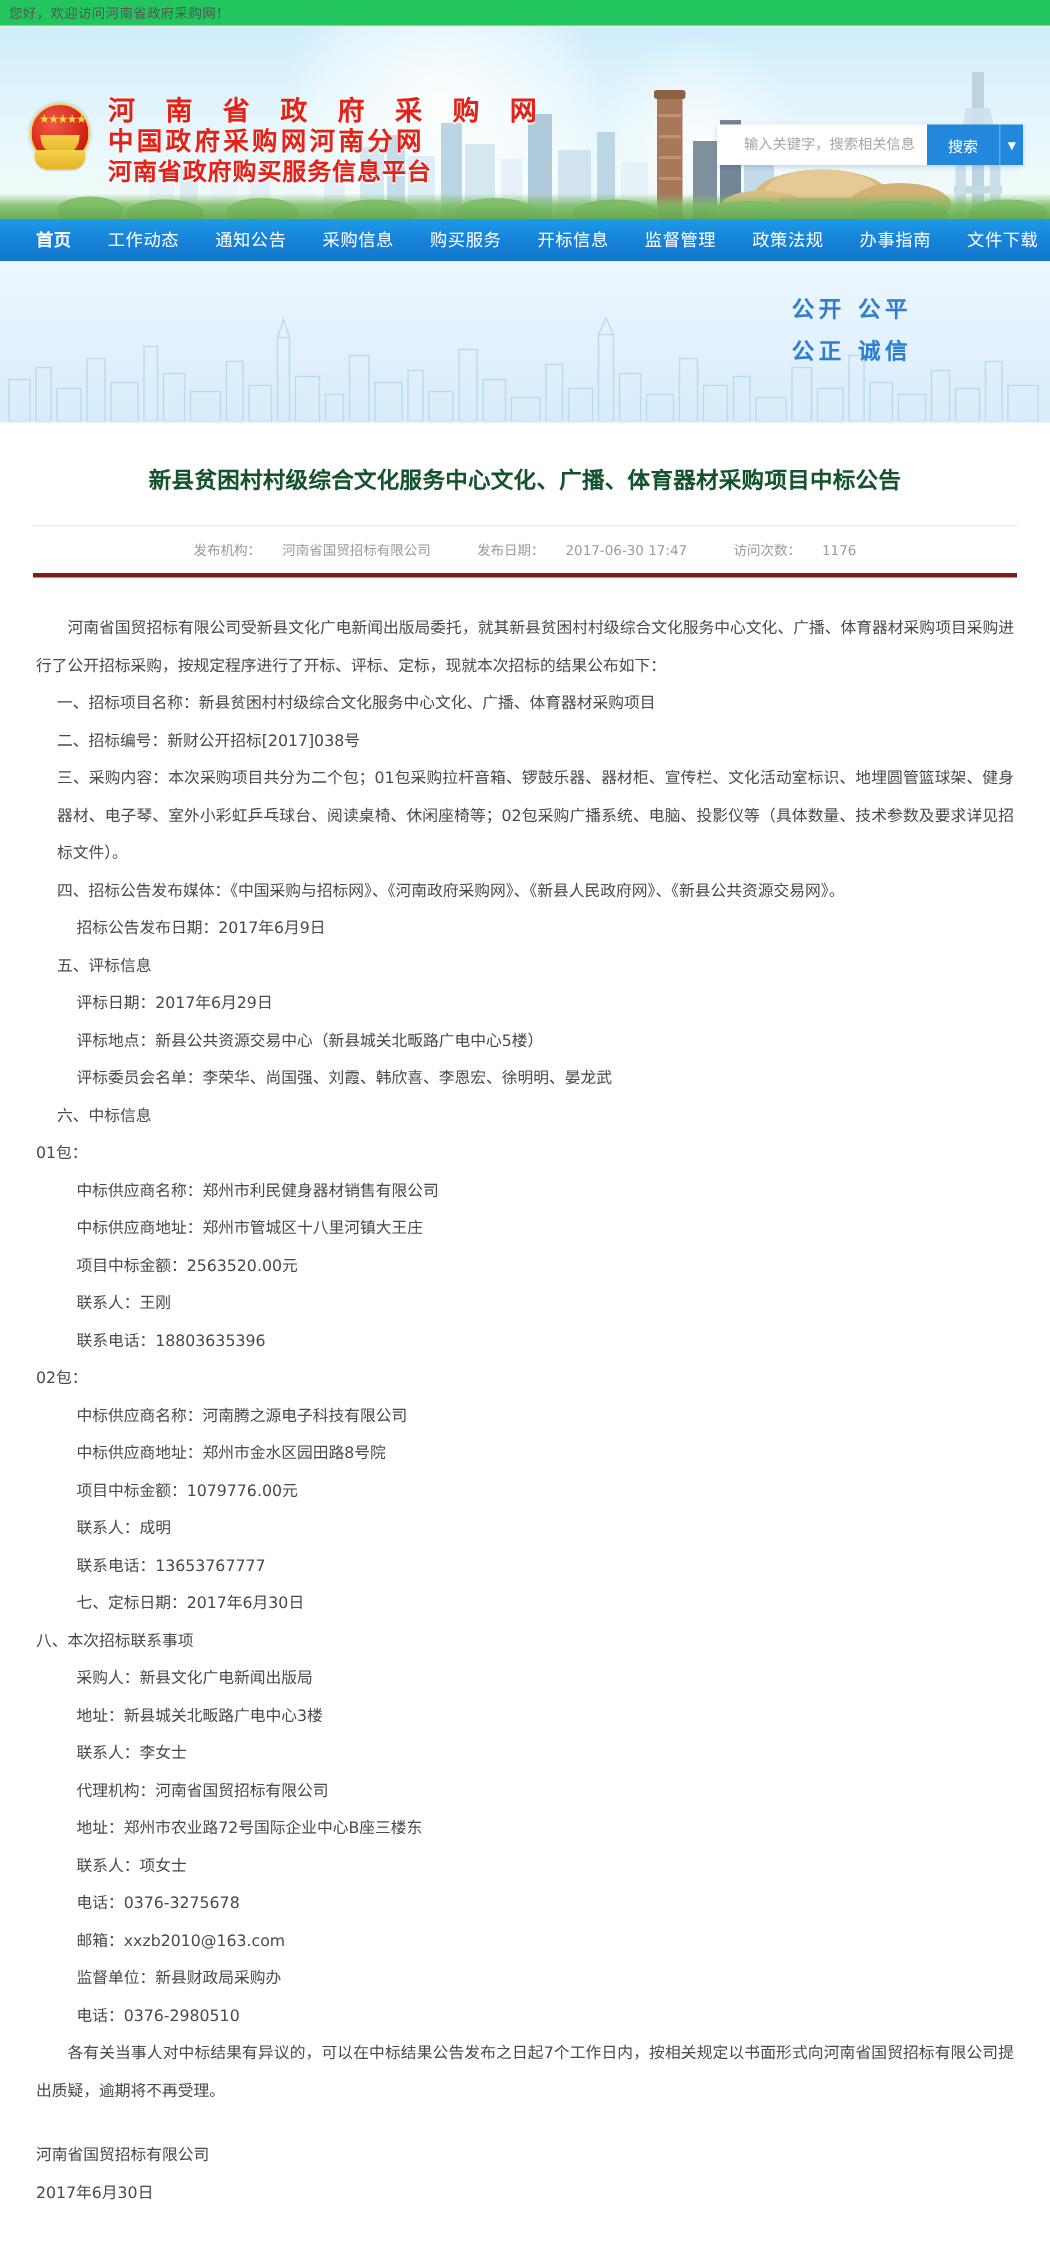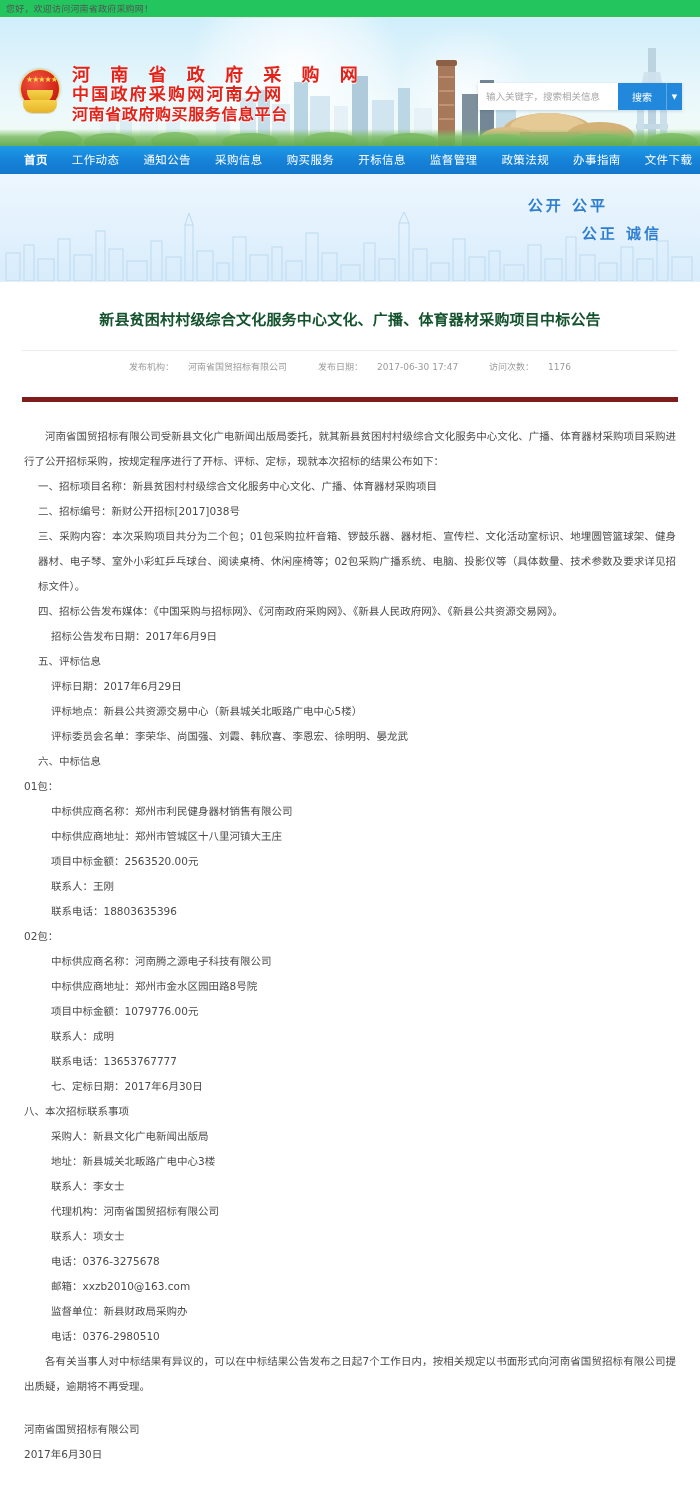--- a/index.html
+++ b/index.html
@@ -88,20 +88,21 @@
     position: absolute; right: 18px; top: 65px;
     display: flex; align-items: stretch;
     height: 27px;
     box-shadow: 0 1px 3px rgba(0,60,110,.18);
   }
   .searchwrap input {
     width: 140px; height: 27px; border: none; outline: none;
     background: #fff;
     padding: 0 8px; font-size: 9.5px; color: #333;
     font-family: "DejaVu Sans", "Liberation Sans", sans-serif;
+    text-align: right;
   }
   .searchwrap input::placeholder { color: #a8a8a8; }
   .searchbtn {
     width: 48px; background: #2288dc; color: #fff;
     font-size: 10px; display: flex; align-items: center; justify-content: center;
     cursor: pointer; border: none;
     font-family: "DejaVu Sans", "Liberation Sans", sans-serif;
   }
   .searchcaret {
     width: 16px; background: #2288dc; color: #fff;
@@ -126,35 +127,35 @@
   
   .subbanner {
     position: relative; height: 108px; overflow: hidden;
     background: linear-gradient(to bottom, #ecf6fe 0%, #e2f1fd 55%, #d8ecfb 100%);
     border-bottom: 1px solid #e3eef7;
   }
   .subbanner .sky2 { position: absolute; left: 0; bottom: 0; width: 700px; height: 78px; }
   .slogan {
     position: absolute; right: 38px; top: 18px;
     color: #2f7fd0; font-weight: 700; font-size: 15px;
-    text-align: right; line-height: 28px; letter-spacing: 3px;
+    line-height: 28px; letter-spacing: 3px;
   }
   .slogan .r2 { padding-right: 0; }
   .slogan .pad { padding-right: 54px; }
 
   
   .page { width: 700px; background: #fff; padding: 0 0 0 0; }
   .article { padding: 26px 22px 10px 22px; }
   .arttitle {
     text-align: center; font-size: 15px; font-weight: 700; color: #14532d;
     line-height: 24px; letter-spacing: .2px;
   }
   .artmeta {
-    margin-top: 18px; padding: 9px 0 24px 0;
-    border-top: 1px solid #ececec; border-bottom: 5px solid #7f1d1d;
+    margin-top: 18px; padding: 9px 0 9px 0;
+    border-top: 1px solid #ececec; border-bottom: 3px solid #7f1d1d;
     text-align: center; font-size: 9px; color: #9b9b9b;
   }
   .artmeta span { margin: 0 7px; }
 
   .body { padding: 12px 24px 18px 24px; font-size: 10.5px; color: #4a4a4a; line-height: 25px; }
   .body p { margin: 0 0 0 0; text-align: justify; }
   .p-indent { text-indent: 21px; }
   .p-i1 { padding-left: 14px; }
   .p-i2 { padding-left: 27px; }
   .p-flat { padding-left: 0; }
@@ -342,20 +343,21 @@
       <p class="p-i2">中标供应商地址：郑州市金水区园田路8号院</p>
       <p class="p-i2">项目中标金额：1079776.00元</p>
       <p class="p-i2">联系人：成明</p>
       <p class="p-i2">联系电话：13653767777</p>
       <p class="p-i2">七、定标日期：2017年6月30日</p>
       <p class="p-flat">八、本次招标联系事项</p>
       <p class="p-i2">采购人：新县文化广电新闻出版局</p>
       <p class="p-i2">地址：新县城关北畈路广电中心3楼</p>
       <p class="p-i2">联系人：李女士</p>
       <p class="p-i2">代理机构：河南省国贸招标有限公司</p>
+      <p class="p-i2">地址：郑州市农业路72号国际企业中心B座三楼东</p>
       <p class="p-i2">联系人：项女士</p>
       <p class="p-i2">电话：0376-3275678</p>
       <p class="p-i2">邮箱：xxzb2010@163.com</p>
       <p class="p-i2">监督单位：新县财政局采购办</p>
       <p class="p-i2">电话：0376-2980510</p>
       <p class="p-indent">各有关当事人对中标结果有异议的，可以在中标结果公告发布之日起7个工作日内，按相关规定以书面形式向河南省国贸招标有限公司提出质疑，逾期将不再受理。</p>
     </div>
 
   <div class="body" style="padding-top:0;padding-bottom:20px;">
     <p class="sign">河南省国贸招标有限公司</p>

